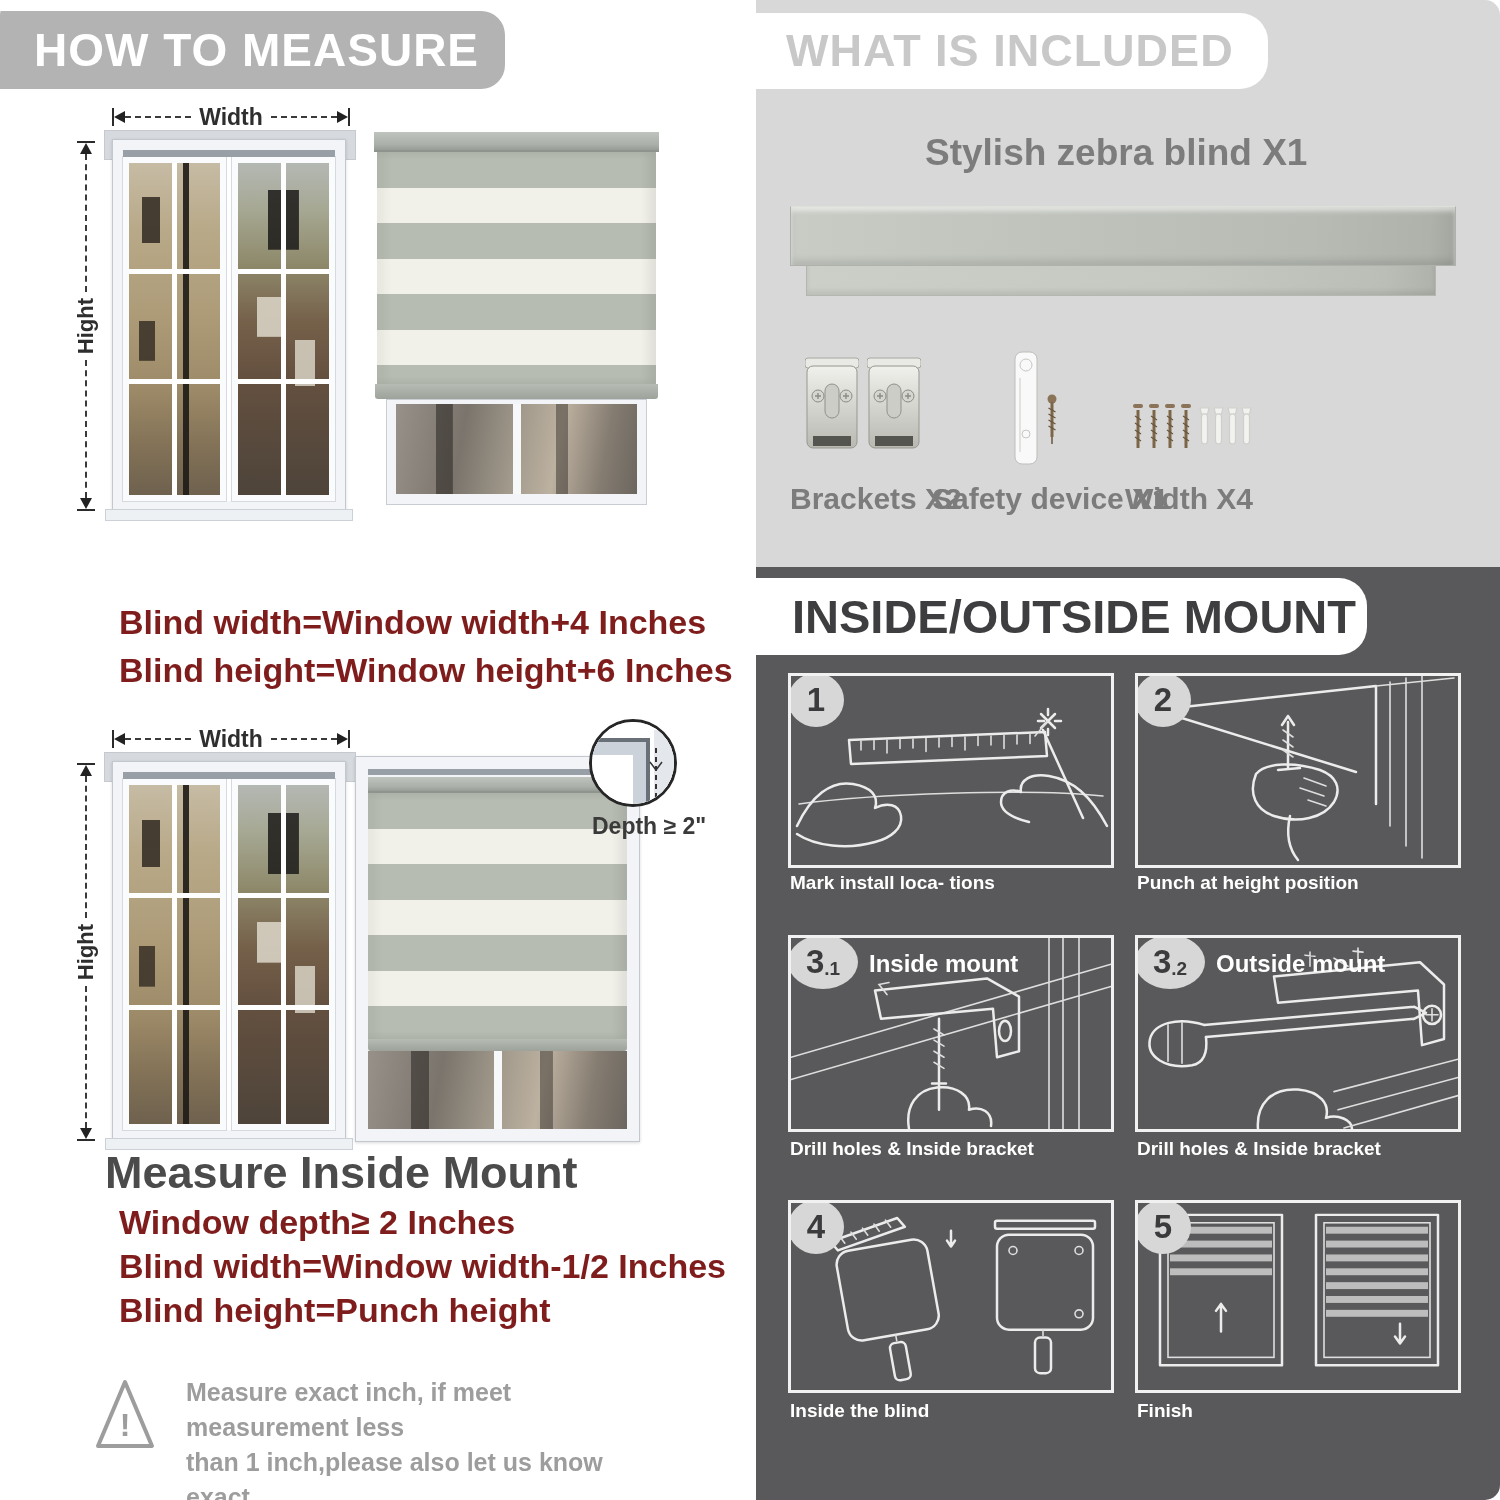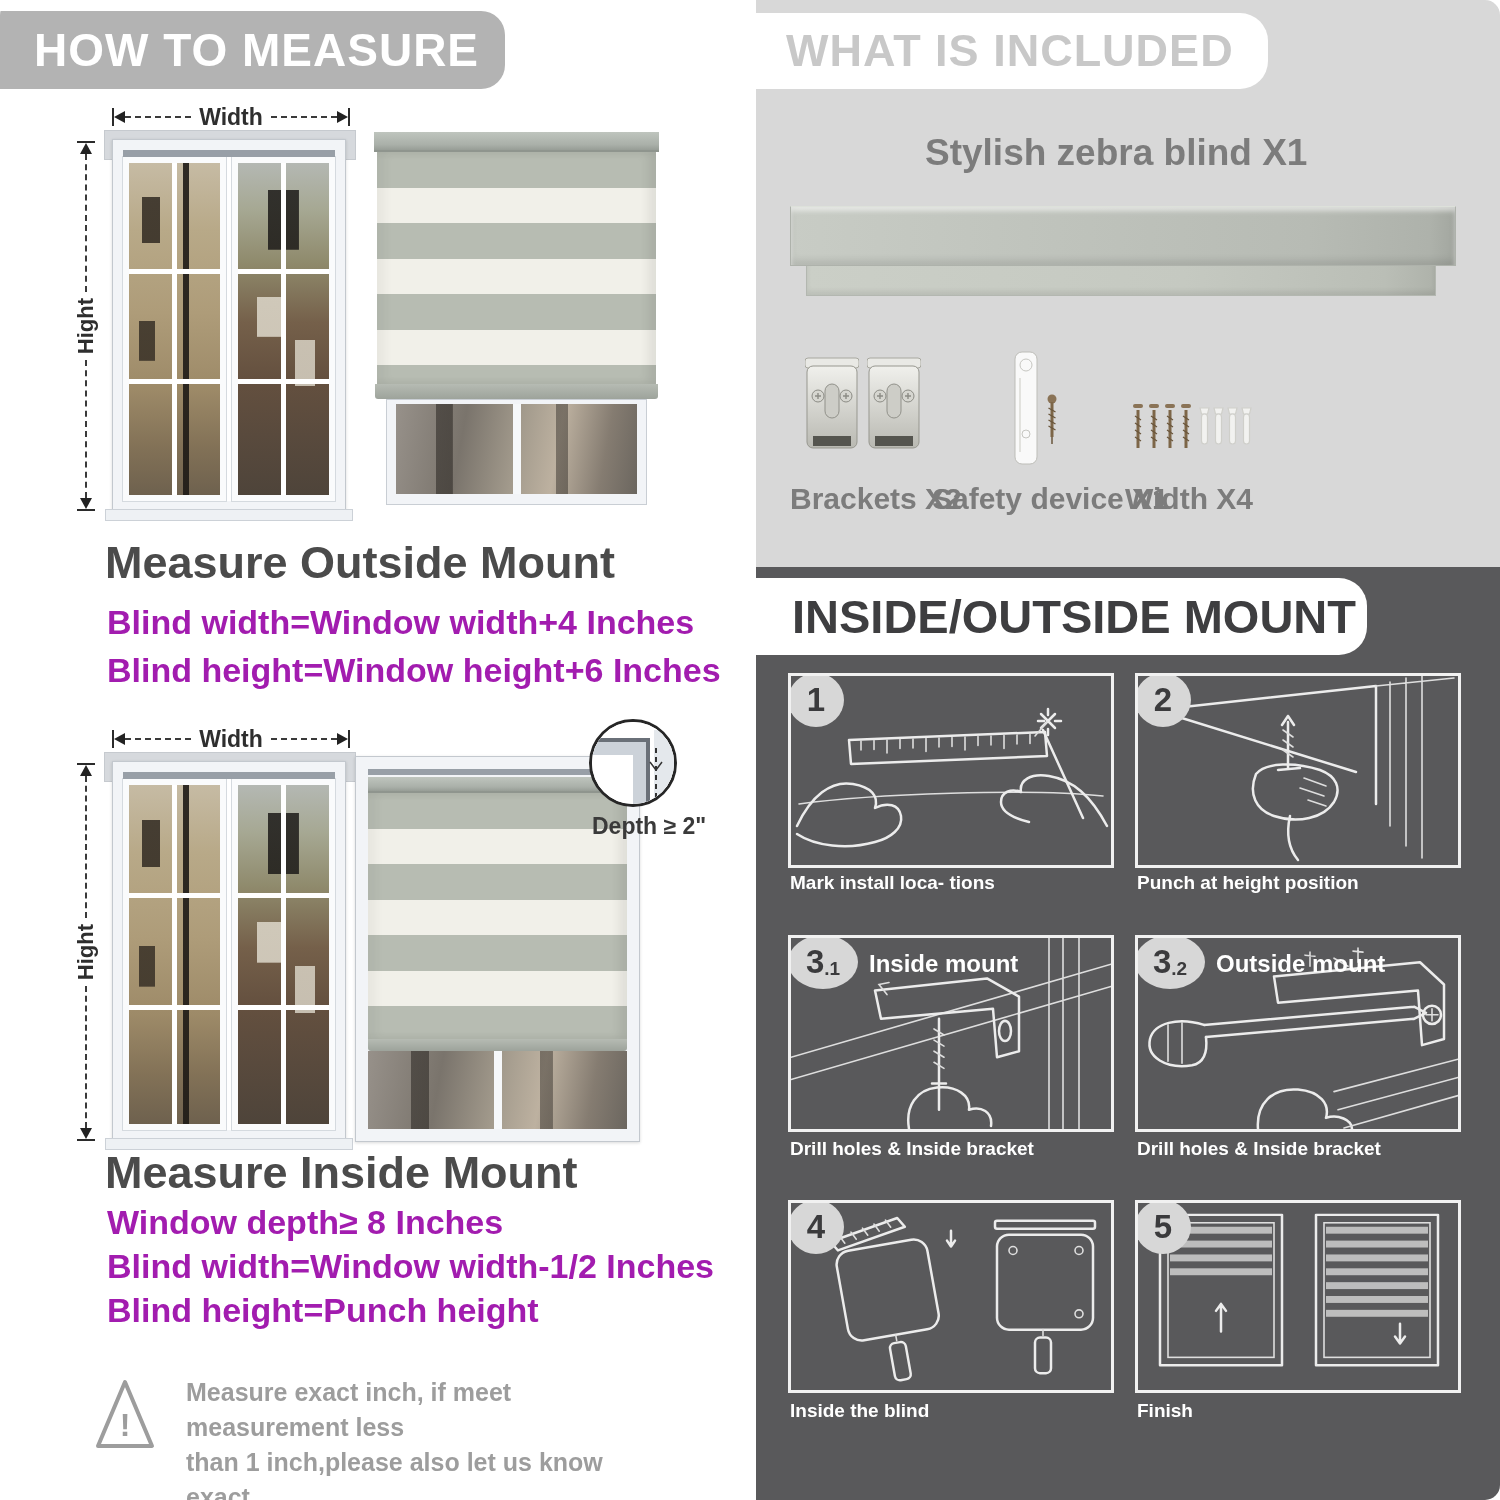--- a/index.html
+++ b/index.html
@@ -70,21 +70,21 @@
   .bwin2 .cassette{height:16px;}
   .bwin2 .stripes{flex:1;margin:0;}
   .bwin2 .rail{height:12px;margin:0;}
   .bwin2 .below{height:78px;}
 
   .dcirc{position:absolute;left:589px;top:719px;width:88px;height:88px;border-radius:50%;
     background:#fff;border:3px solid #262626;overflow:hidden;z-index:6;}
   .dlabel{position:absolute;left:592px;top:813px;font-size:23px;font-weight:bold;color:#3a3a3a;white-space:nowrap;z-index:6;}
 
   .lheading{position:absolute;left:105px;font-size:45px;font-weight:bold;color:#4b4b4b;white-space:nowrap;}
-  .lline{position:absolute;left:107px;font-size:34px;font-weight:bold;color:#a21caf;white-space:nowrap;}
+  .lline{position:absolute;left:119px;font-size:34px;font-weight:bold;color:#7f1d1d;white-space:nowrap;}
   .warn-text{position:absolute;left:186px;top:1375px;width:470px;font-size:25px;font-weight:bold;
     color:#9d9d9d;line-height:35px;}
 
   
   .panel-light{position:absolute;left:756px;top:0;width:744px;height:567px;background:#d8d8d8;}
   .hdr-included{position:absolute;left:756px;top:13px;width:512px;height:76px;background:#fff;
     border-radius:0 28px 28px 0;display:flex;align-items:center;padding-left:30px;
     color:#c8c8c8;font-size:45px;font-weight:bold;letter-spacing:1px;}
   .prod-title{position:absolute;left:925px;top:132px;font-size:37px;font-weight:bold;color:#7c7c7c;white-space:nowrap;}
   .inc-cassette{position:absolute;left:790px;top:206px;width:666px;height:60px;
@@ -157,21 +157,20 @@
   <div class="bwin1">
     <div class="cassette"></div>
     <div class="stripes" style="height:232px"></div>
     <div class="rail"></div>
     <div class="below-win">
       <div class="glass-street">
           <span class="mull"></span>
         </div>
     </div>
   </div>
-  <div class="lheading" style="top:537px">Measure Outside Mount</div>
   <div class="lline" style="top:603px">Blind width=Window width+4 Inches</div>
   <div class="lline" style="top:651px">Blind height=Window height+6 Inches</div>
 
   <div class="harrow" style="left:112px;top:727px;width:238px">
     <span class="tick"></span>
       <span class="ah ah-l"></span>
     <span class="dash"></span>
     <span class="alabel">Width</span>
     <span class="dash"></span>
     <span class="ah ah-r"></span>
@@ -220,21 +219,21 @@
       <rect x="62" y="8" width="20" height="74" fill="#e4e8ec"></rect>
       <path d="M0 26 H48 V82" stroke="#ccd2d9" stroke-width="14" fill="none"></path>
       <path d="M0 18 H56 V82" stroke="#6a7078" stroke-width="4" fill="none"></path>
       <path d="M64 26 V80" stroke="#333" stroke-width="2" stroke-dasharray="5 4"></path>
       <path d="M58 40 l6 8 M70 40 l-6 8" stroke="#333" stroke-width="1.5"></path>
     </svg>
   </div>
   <div class="dlabel">Depth ≥ 2"</div>
 
   <div class="lheading" style="top:1147px">Measure Inside Mount</div>
-  <div class="lline" style="top:1203px">Window depth≥ 8 Inches</div>
+  <div class="lline" style="top:1203px">Window depth≥ 2 Inches</div>
   <div class="lline" style="top:1247px">Blind width=Window width-1/2 Inches</div>
   <div class="lline" style="top:1291px">Blind height=Punch height</div>
 
   <svg class="abs" style="left:94px;top:1376px" width="62" height="78" viewBox="0 0 62 78">
     <path d="M31 6 L58 70 L4 70 Z" fill="none" stroke="#9d9d9d" stroke-width="4" stroke-linejoin="round"></path>
     <text x="31" y="60" text-anchor="middle" font-size="32" font-weight="bold" fill="#9d9d9d">!</text>
   </svg>
   <div class="warn-text">
     <div>Measure exact inch, if meet measurement less</div>
     <div>than 1 inch,please also let us know exact</div>

